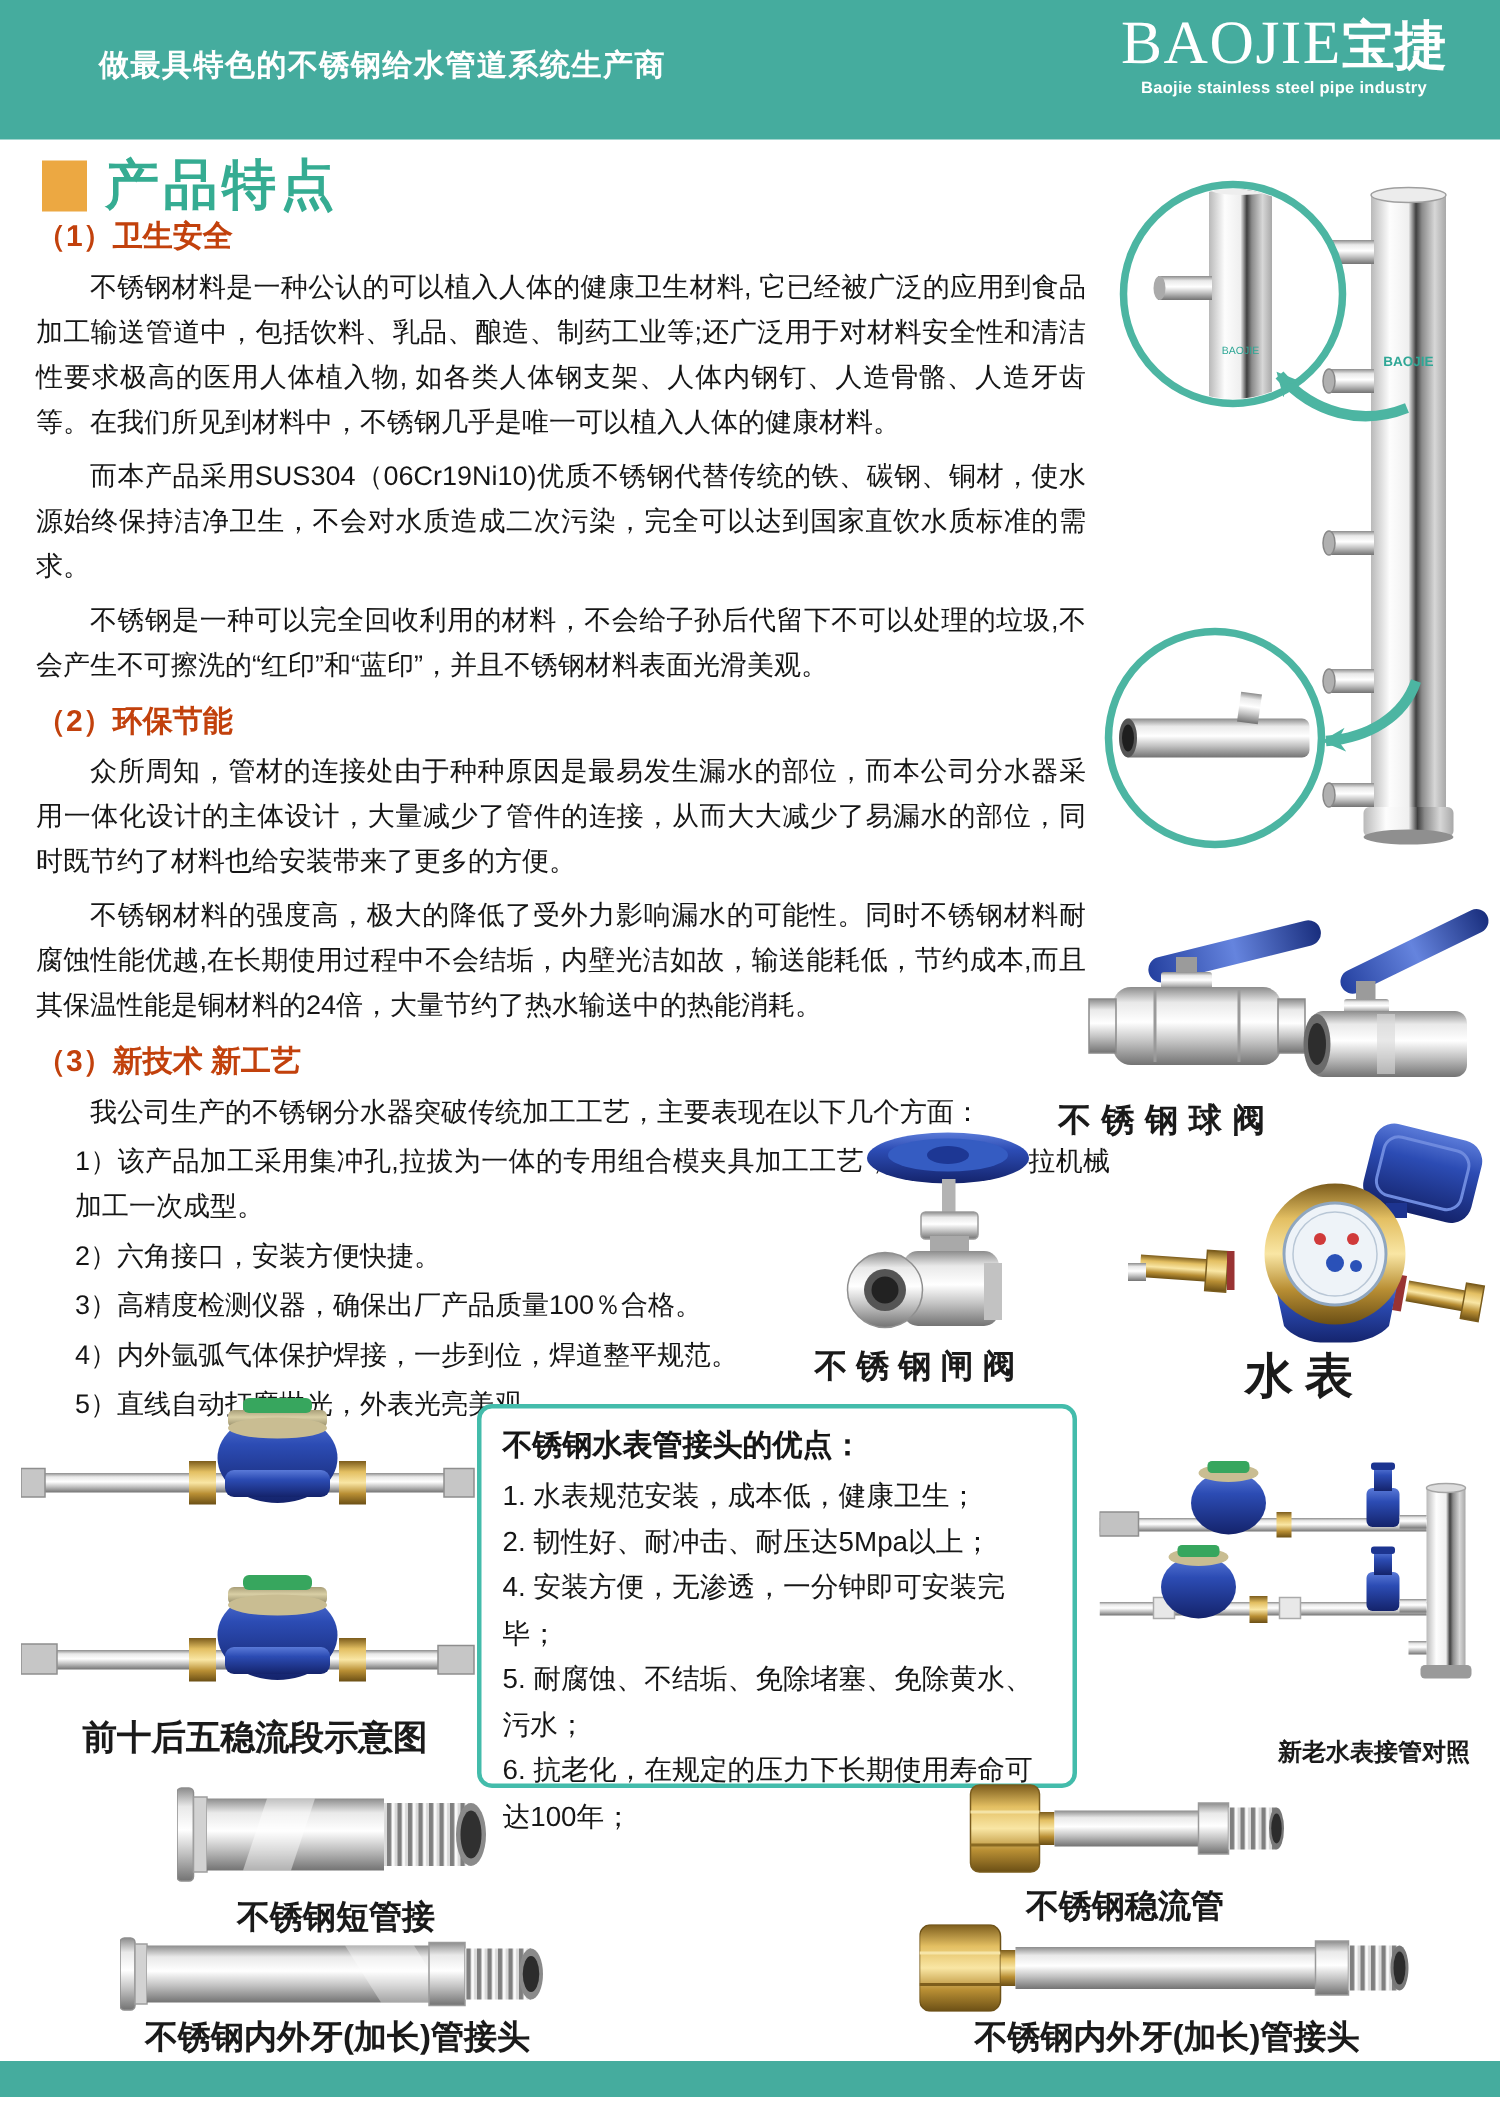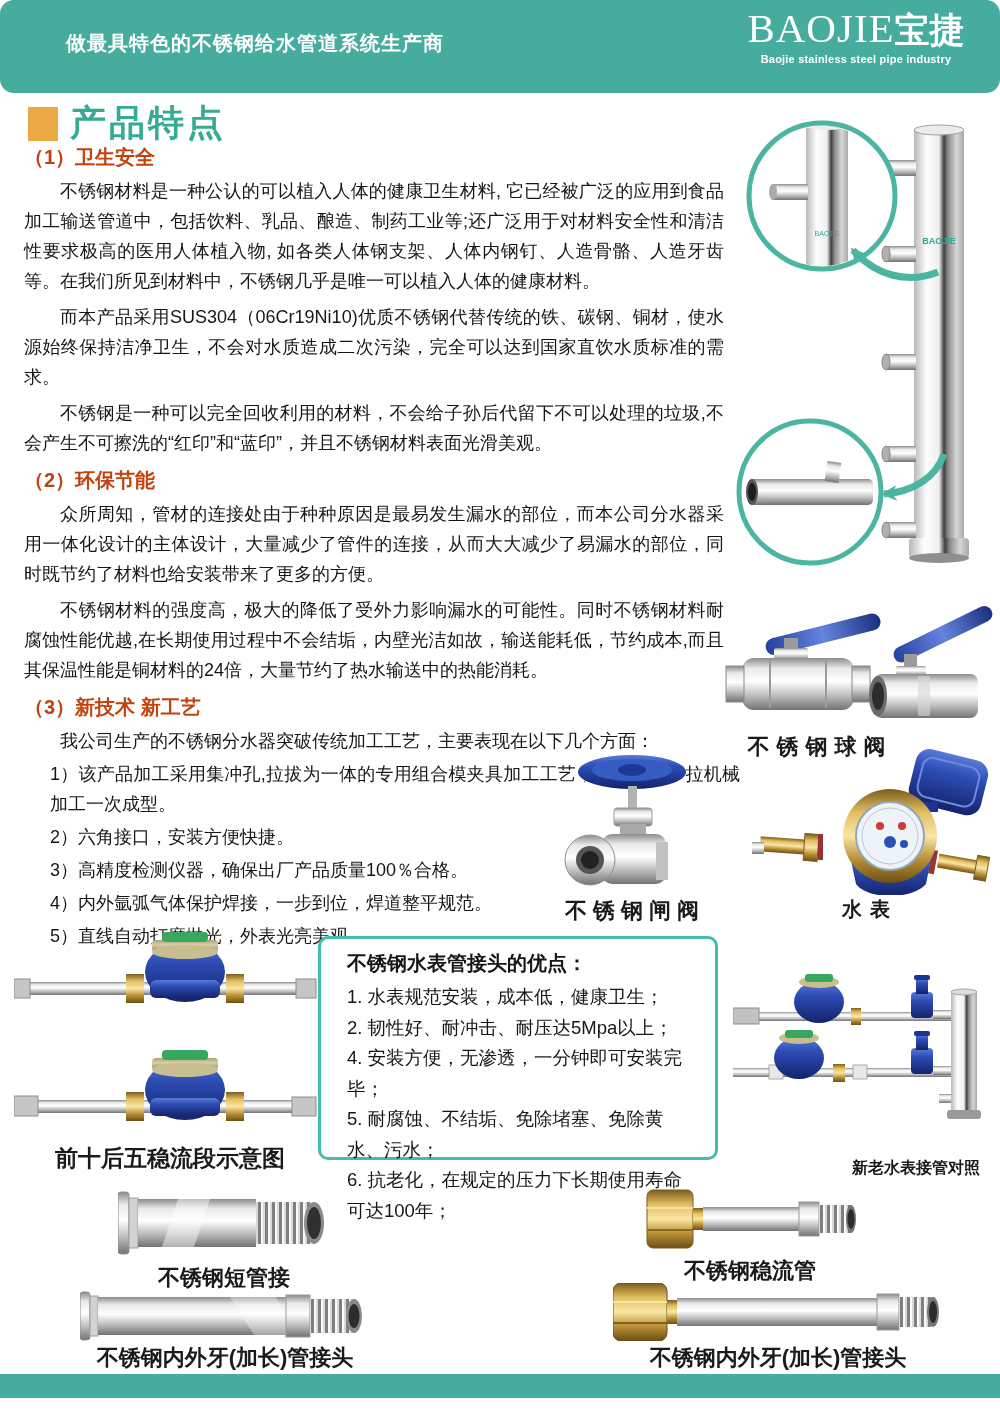--- a/index.html
+++ b/index.html
@@ -1,19 +1,19 @@
 <!DOCTYPE html>
 <html><head>
 <meta charset="utf-8">
 <style>
   html,body{margin:0;padding:0;background:#ffffff;}
   .page{position:relative;width:1000px;height:1411px;background:#ffffff;overflow:hidden;
         font-family:"Liberation Sans",sans-serif;color:#161616;}
   
-  .header{position:absolute;left:0;top:0;width:1000px;height:93px;background:#45ac9e;border-radius:14px;}
+  .header{position:absolute;left:0;top:0;width:1000px;height:93px;background:#45ac9e;}
   .slogan{position:absolute;left:66px;top:30px;font-size:20px;font-weight:bold;color:#fff;letter-spacing:1px;}
   .logo{position:absolute;left:742px;top:8px;width:228px;text-align:center;color:#fff;line-height:1;}
   .logo-main{white-space:nowrap;}
   .logo-en{font-family:"Liberation Serif",serif;font-size:41px;letter-spacing:1px;}
   .logo-cn{font-size:35px;font-weight:bold;}
   .logo-sub{font-size:11px;font-weight:bold;margin-top:5px;letter-spacing:0.2px;text-align:center;}
   
   .title-square{position:absolute;left:28px;top:107px;width:30px;height:34px;background:#eca842;}
   .page-title{position:absolute;left:70px;top:99px;font-size:36px;font-weight:bold;color:#35ac92;letter-spacing:3px;}
   
@@ -24,22 +24,22 @@
   .intro{font-size:18px;line-height:30px;margin:0;text-indent:2em;}
   .num-list{margin-left:26px;}
   .num-item{font-size:18px;line-height:30px;margin:3px 0;text-align:justify;}
   
   .fig{position:absolute;}
   .cap{position:absolute;font-weight:bold;color:#1a1a1a;text-align:center;white-space:nowrap;}
   .cap-lg{font-size:23px;}
   .cap-md{font-size:22px;}
   .cap-sp{letter-spacing:7px;}
   
-  .adv-box{position:absolute;left:318px;top:936px;width:400px;height:224px;box-sizing:border-box;
-           border:3px solid #43bcab;border-radius:10px;background:#fff;padding:11px 26px;}
+  .adv-box{position:absolute;left:318px;top:936px;width:400px;height:256px;box-sizing:border-box;
+           border:3px solid #43bcab;border-radius:10px;background:#fff;padding:11px 14px;}
   .adv-title{font-size:20px;font-weight:bold;margin-bottom:5px;}
   .adv-item{font-size:18.5px;line-height:30.5px;}
   
   .footer{position:absolute;left:0;top:1374px;width:1000px;height:24px;background:#45ac9e;}
 </style>
 </head>
 <body>
 
 <div class="page">
 
@@ -185,38 +185,38 @@
           <rect x="172" y="52" width="108" height="16" rx="8" fill="url(#gBlueH)"></rect>
         </g>
       <rect x="182" y="62" width="13" height="16" fill="#9b9b9b"></rect>
       <rect x="174" y="74" width="30" height="10" rx="2" fill="url(#gSteelV)"></rect>
       <rect x="152" y="82" width="104" height="44" rx="8" fill="url(#gSteelV)"></rect>
       <rect x="196" y="84" width="12" height="40" fill="#d9d9d9" opacity="0.6"></rect>
       <ellipse cx="156" cy="104" rx="9" ry="20" fill="#6b6b6b"></ellipse>
       <ellipse cx="156" cy="104" rx="6" ry="14" fill="#2d2d2d"></ellipse>
     </svg>
   </div>
-  <div class="cap cap-md cap-sp" style="left:735px;top:732px;width:170px;">不锈钢球阀</div>
+  <div class="cap cap-md cap-sp" style="left:693px;top:732px;width:170px;">不锈钢球阀</div>
 
   <div class="fig" style="left:558px;top:750px;width:155px;height:145px;">
     <svg viewBox="0 0 155 145" width="155" height="145">
       <ellipse cx="74" cy="22" rx="54" ry="17" fill="url(#gBlueV)"></ellipse>
       <ellipse cx="74" cy="20" rx="40" ry="11" fill="#355cc2"></ellipse>
       <ellipse cx="74" cy="20" rx="14" ry="6" fill="#1d3794"></ellipse>
       <rect x="70" y="36" width="9" height="24" fill="#b3b3b3"></rect>
       <rect x="56" y="58" width="38" height="18" rx="3" fill="url(#gSteelV)" stroke="#9a9a9a"></rect>
       <rect x="62" y="74" width="26" height="10" fill="#a9a9a9"></rect>
       <rect x="44" y="84" width="64" height="50" rx="10" fill="url(#gSteelV)"></rect>
       <rect x="98" y="92" width="12" height="38" fill="#c2c2c2"></rect>
       <circle cx="32" cy="110" r="25" fill="url(#gSteelV)" stroke="#909090"></circle>
       <circle cx="32" cy="110" r="14" fill="#555555"></circle>
       <circle cx="32" cy="110" r="9" fill="#222222"></circle>
     </svg>
   </div>
-  <div class="cap cap-md" style="left:550px;top:896px;width:170px;letter-spacing:6px;">不锈钢闸阀</div>
+  <div class="cap cap-md" style="left:528px;top:896px;width:170px;letter-spacing:6px;">不锈钢闸阀</div>
 
   <div class="fig" style="left:752px;top:748px;width:245px;height:147px;">
     <svg viewBox="0 0 245 147" width="245" height="147">
       <g transform="rotate(14 195 40)">
         <rect x="158" y="6" width="74" height="56" rx="14" fill="url(#gBlueV)"></rect>
         <rect x="166" y="14" width="58" height="40" rx="10" fill="none" stroke="#6e8ade" stroke-width="2"></rect>
       </g>
       <rect x="172" y="54" width="14" height="10" fill="#1d3490"></rect>
       <g transform="rotate(4 60 100)">
         <rect x="8" y="92" width="48" height="15" fill="url(#gBrassV)"></rect>
@@ -232,21 +232,21 @@
       <path d="M98,108 C110,142 168,142 180,106 L174,136 C160,152 116,152 104,136 Z" fill="url(#gBlueV)"></path>
       <circle cx="138" cy="88" r="47" fill="url(#gBrassV)"></circle>
       <circle cx="138" cy="88" r="34" fill="#eef3f8" stroke="#8fa6bf" stroke-width="2"></circle>
       <circle cx="138" cy="88" r="28" fill="none" stroke="#b9c7d6"></circle>
       <circle cx="128" cy="78" r="4" fill="#d03a3a"></circle>
       <circle cx="150" cy="78" r="4" fill="#d03a3a"></circle>
       <circle cx="152" cy="96" r="4" fill="#2a51b8"></circle>
       <circle cx="138" cy="94" r="6" fill="#2a51b8"></circle>
     </svg>
   </div>
-  <div class="cap" style="left:790px;top:896px;width:160px;font-size:20px;letter-spacing:8px;">水表</div>
+  <div class="cap" style="left:790px;top:896px;width:160px;font-size:32px;letter-spacing:8px;">水表</div>
 
   <div class="fig" style="left:14px;top:926px;width:312px;height:214px;">
     <svg viewBox="0 0 312 214" width="312" height="214">
       <g transform="translate(0,6)">
         <rect x="6" y="50" width="292" height="13" fill="url(#gSteelV)"></rect>
         <rect x="0" y="47" width="16" height="19" fill="#c6c6c6" stroke="#8e8e8e"></rect>
         <rect x="282" y="47" width="20" height="19" fill="#c6c6c6" stroke="#8e8e8e"></rect>
         <rect x="112" y="42" width="18" height="29" fill="url(#gBrassV)"></rect>
         <rect x="212" y="42" width="18" height="29" fill="url(#gBrassV)"></rect>
         <ellipse cx="171" cy="40" rx="40" ry="30" fill="url(#gBlueV)"></ellipse>

